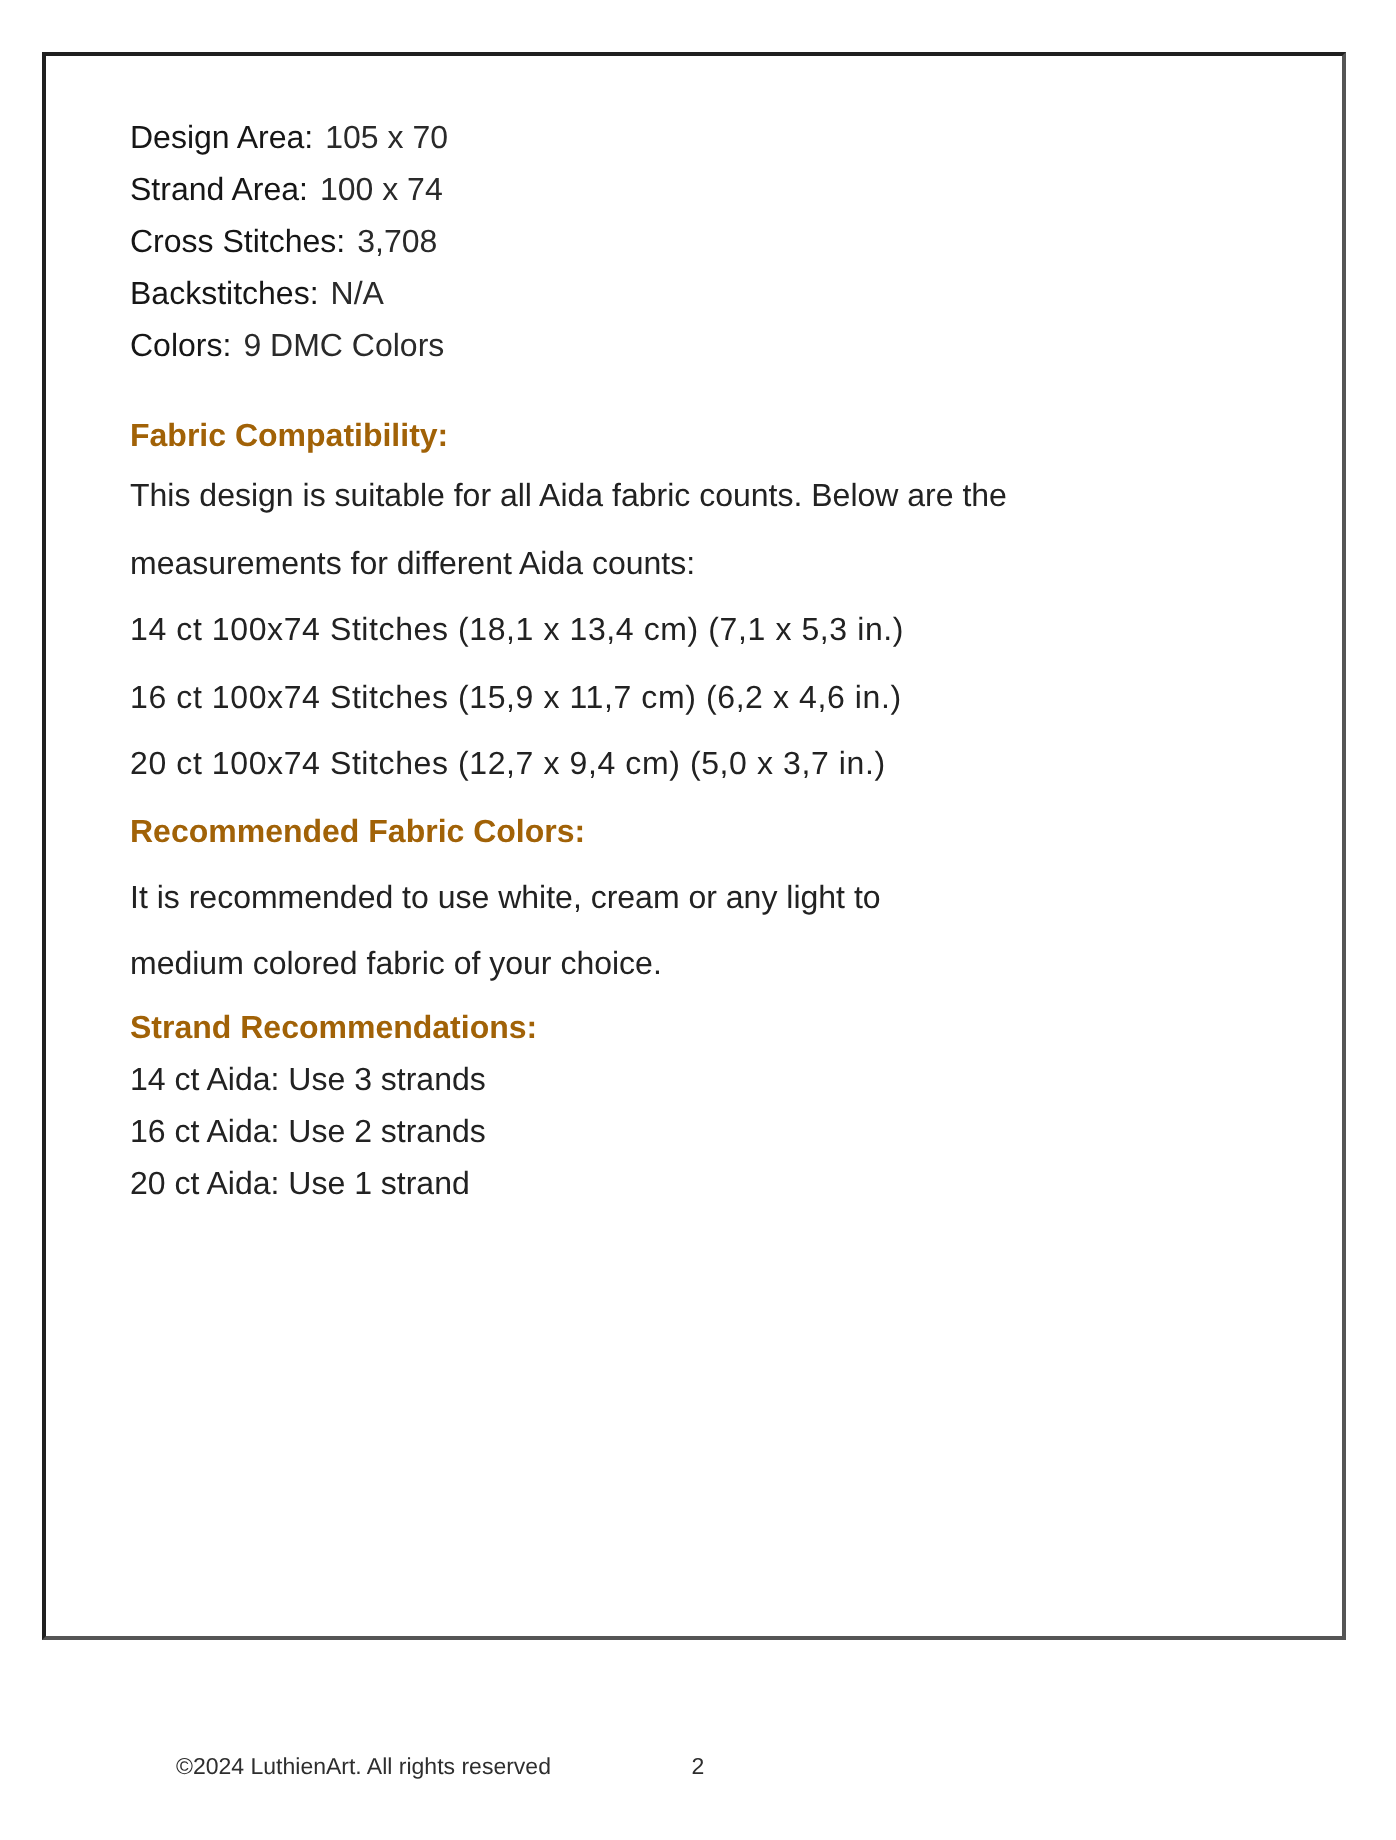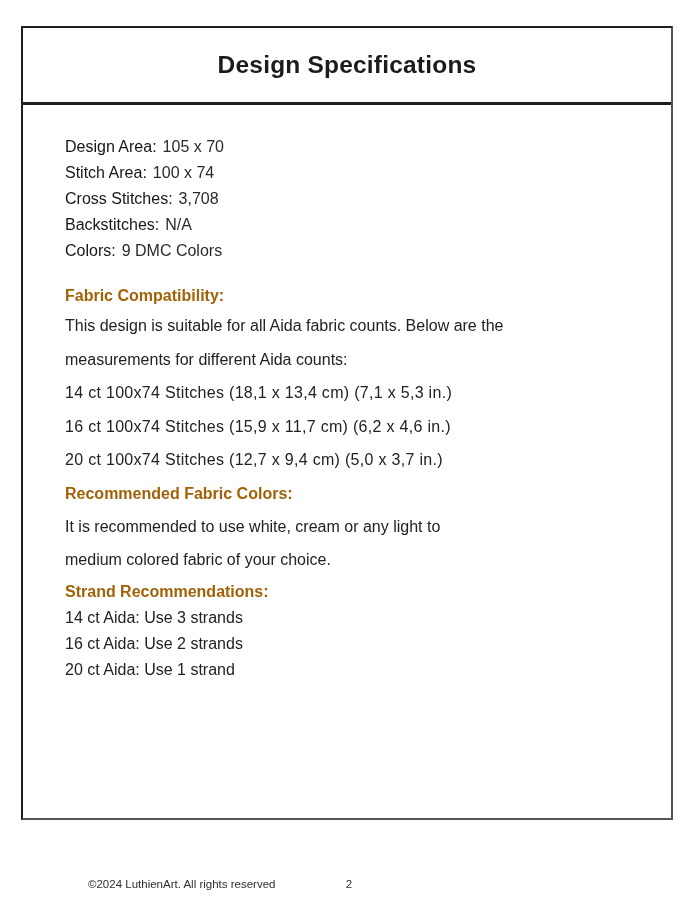--- a/index.html
+++ b/index.html
@@ -86,32 +86,29 @@
     left: 0; top: 0;
     width: 698px;
     text-align: center;
   }
 </style>
 </head>
 <body>
 
 <div class="page-box">
 
-  <div class="title-band">
-    <div class="page-title">Design Specifications</div>
-  </div>
 
   <div class="content">
 
     <div class="specs-list">
       <div class="spec-row">
         <span class="spec-label">Design Area:</span><span class="spec-value">105 x 70</span>
       </div>
       <div class="spec-row">
-        <span class="spec-label">Stitch Area:</span><span class="spec-value">100 x 74</span>
+        <span class="spec-label">Strand Area:</span><span class="spec-value">100 x 74</span>
       </div>
       <div class="spec-row">
         <span class="spec-label">Cross Stitches:</span><span class="spec-value">3,708</span>
       </div>
       <div class="spec-row">
         <span class="spec-label">Backstitches:</span><span class="spec-value">N/A</span>
       </div>
       <div class="spec-row">
         <span class="spec-label">Colors:</span><span class="spec-value">9 DMC Colors</span>
       </div>

